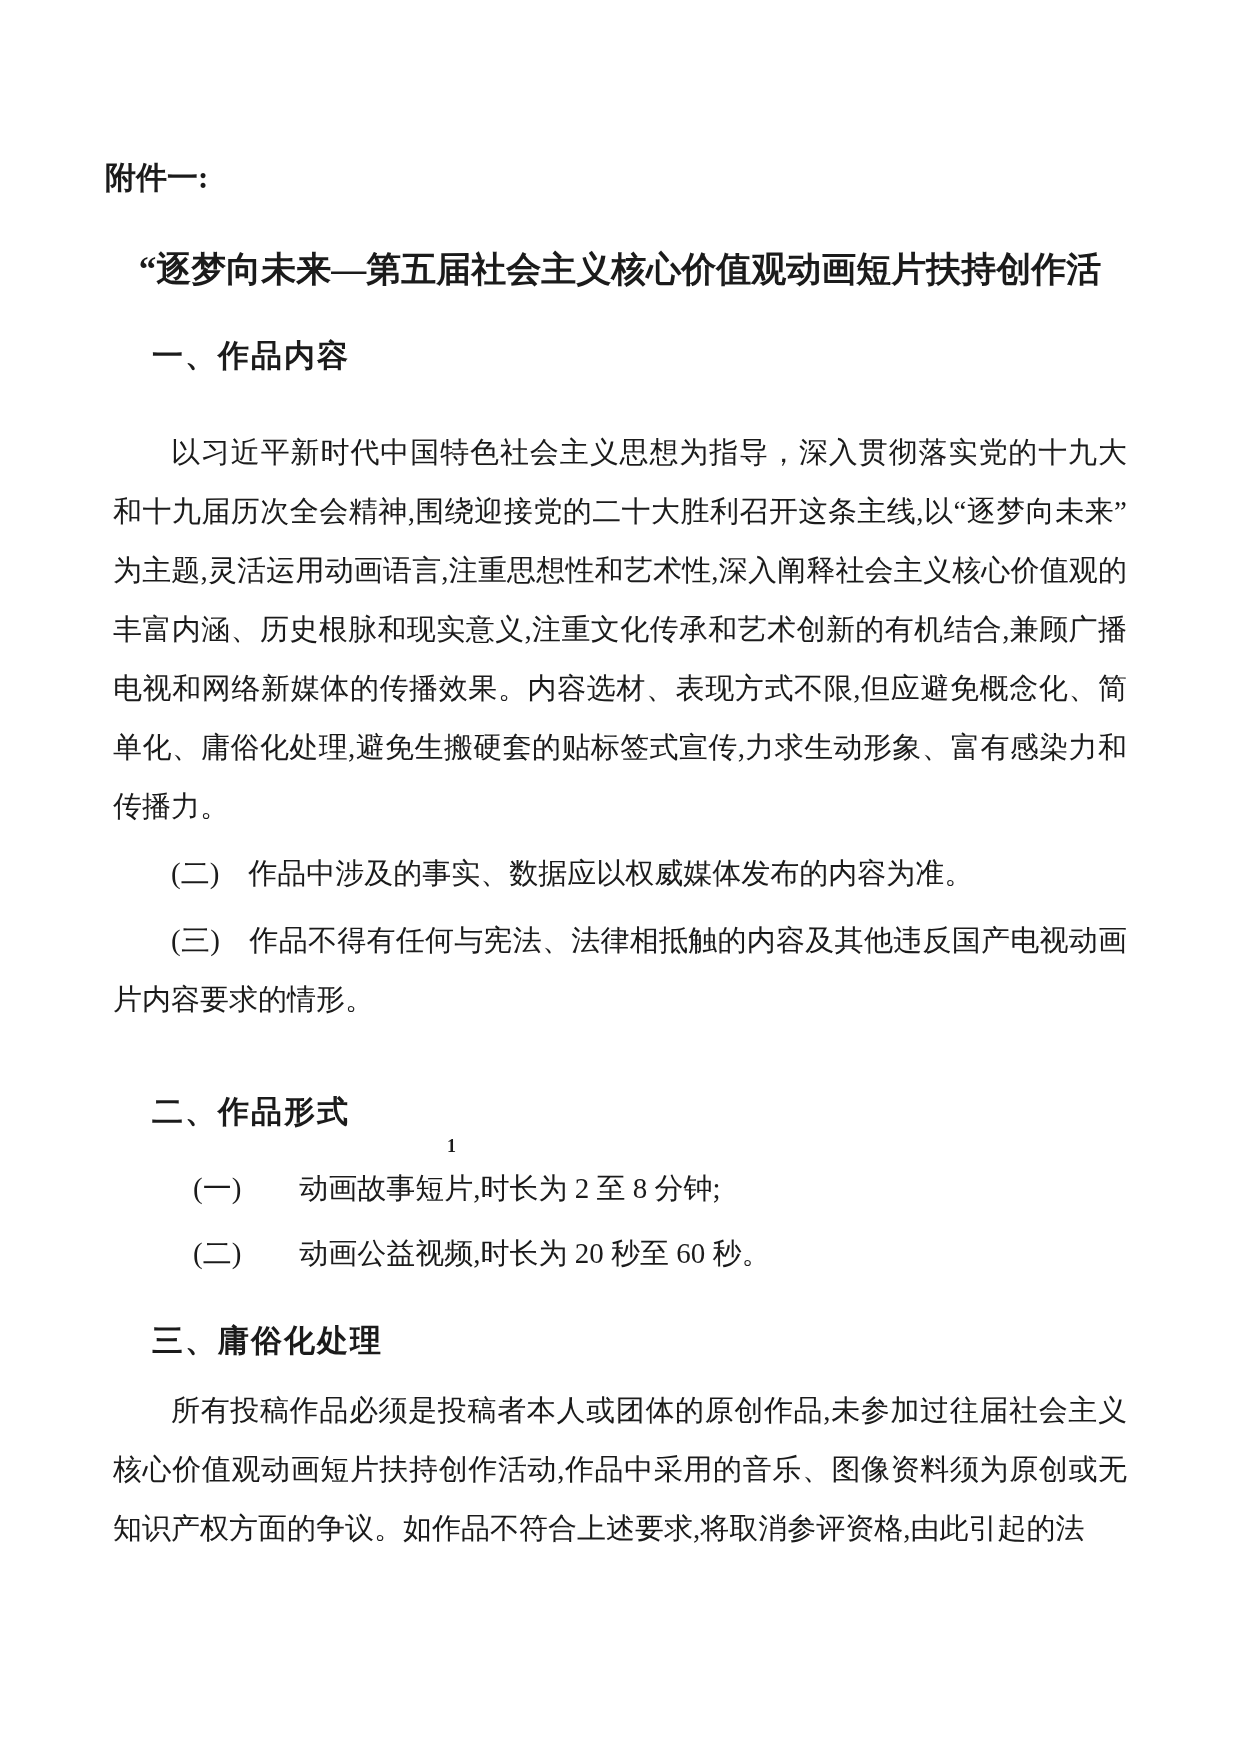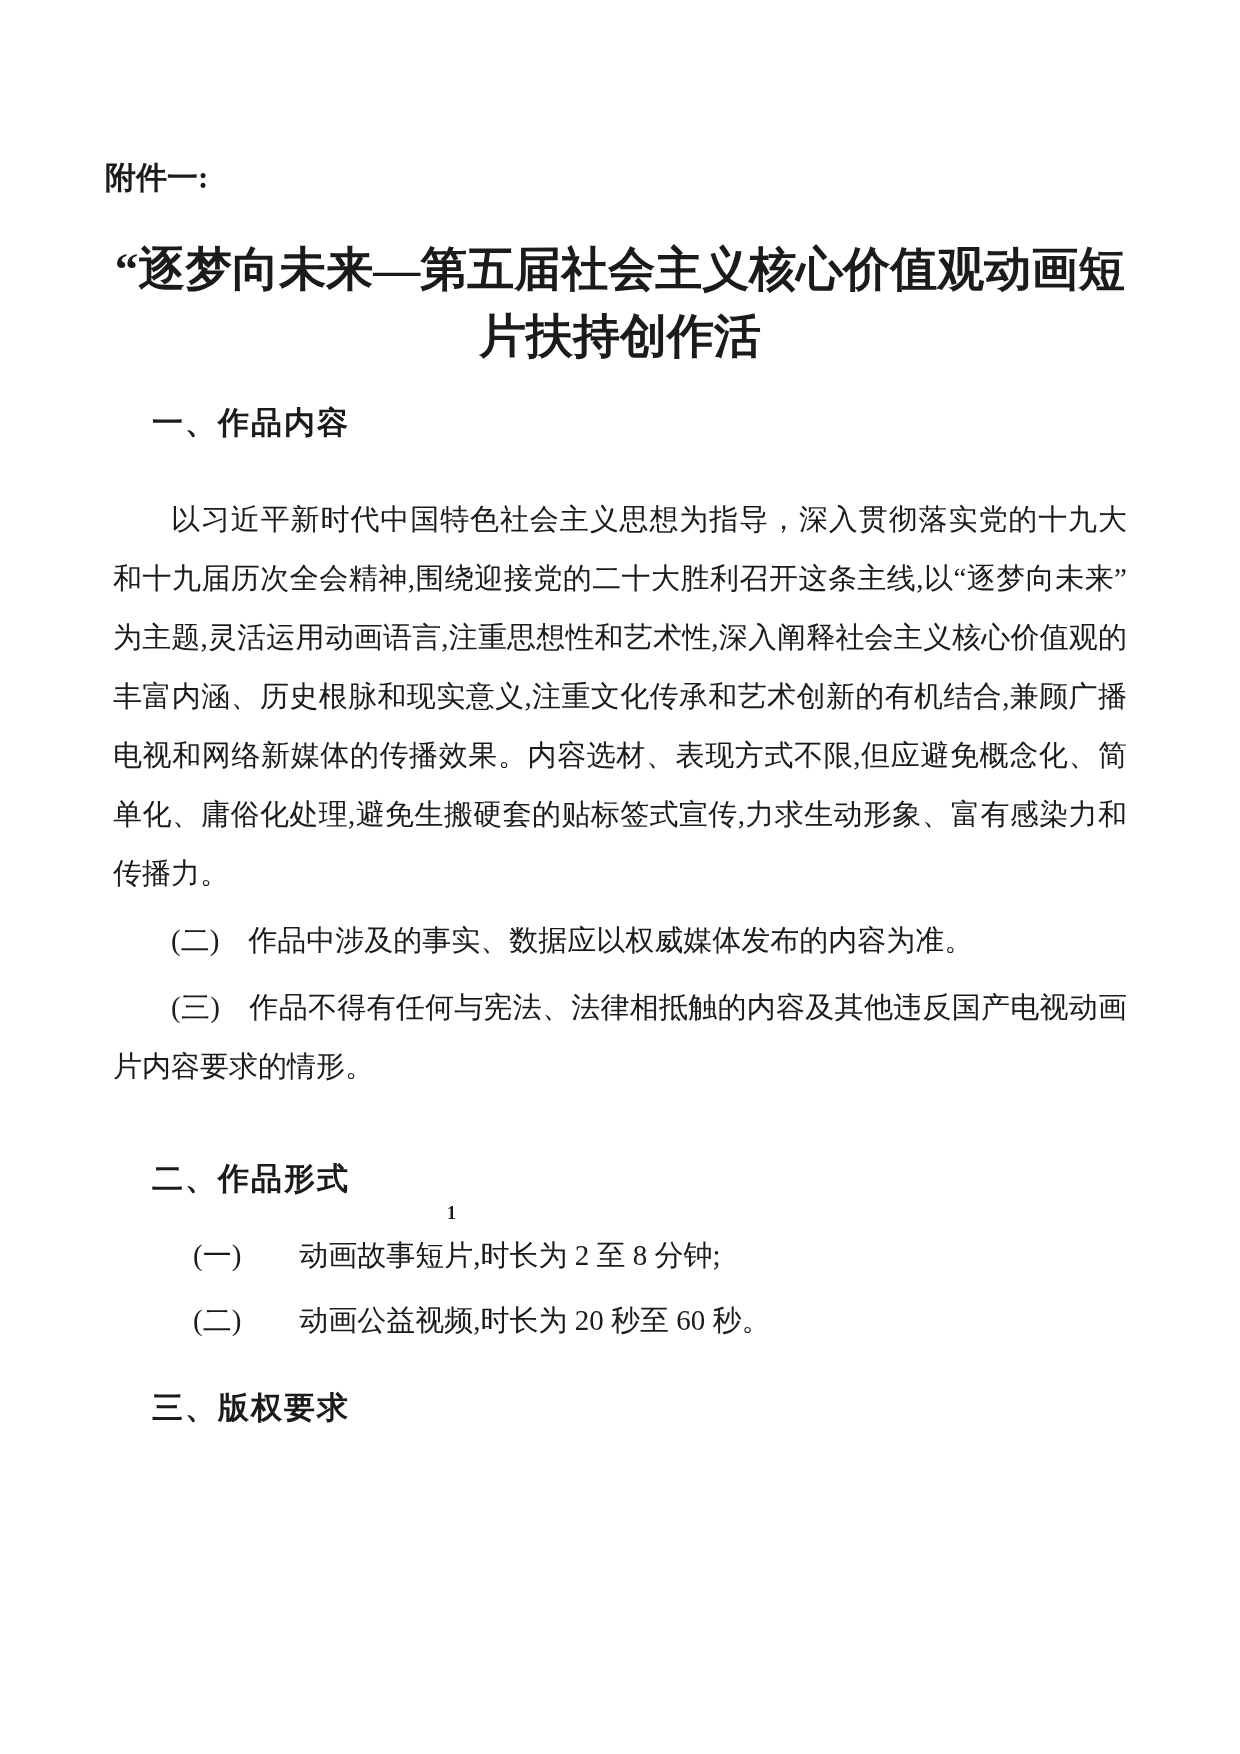--- a/index.html
+++ b/index.html
@@ -26,21 +26,21 @@
     font-family: "Liberation Serif", "DejaVu Serif", serif;
     font-weight: bold;
     font-size: 31px;
     line-height: 40px;
   }
   .doc-title {
     margin-top: 38px;
     text-align: center;
     font-family: "Liberation Serif", "DejaVu Serif", serif;
     font-weight: bold;
-    font-size: 47px;
+    font-size: 35px;
     line-height: 67px;
   }
   .section-heading {
     margin-left: 47px;
     font-family: "Liberation Sans", "DejaVu Sans", sans-serif;
     font-weight: bold;
     font-size: 31px;
     line-height: 45px;
     letter-spacing: 2px;
   }
@@ -99,17 +99,18 @@
     <div class="section-heading h-2">
       <span>二、作品形式</span>
       <span class="footnote-mark">1</span>
     </div>
 
     <div class="form-items">
       <p class="form-item">(一)　　动画故事短片,时长为 2 至 8 分钟;</p>
       <p class="form-item">(二)　　动画公益视频,时长为 20 秒至 60 秒。</p>
     </div>
 
-    <div class="section-heading h-3">三、版权要求</div>
+    <div class="section-heading h-3">三、庸俗化处理</div>
 
+    <p class="body-para para-3">所有投稿作品必须是投稿者本人或团体的原创作品,未参加过往届社会主义核心价值观动画短片扶持创作活动,作品中采用的音乐、图像资料须为原创或无知识产权方面的争议。如作品不符合上述要求,将取消参评资格,由此引起的法</p>
 
   </div>
 </div>
 
 </body></html>

